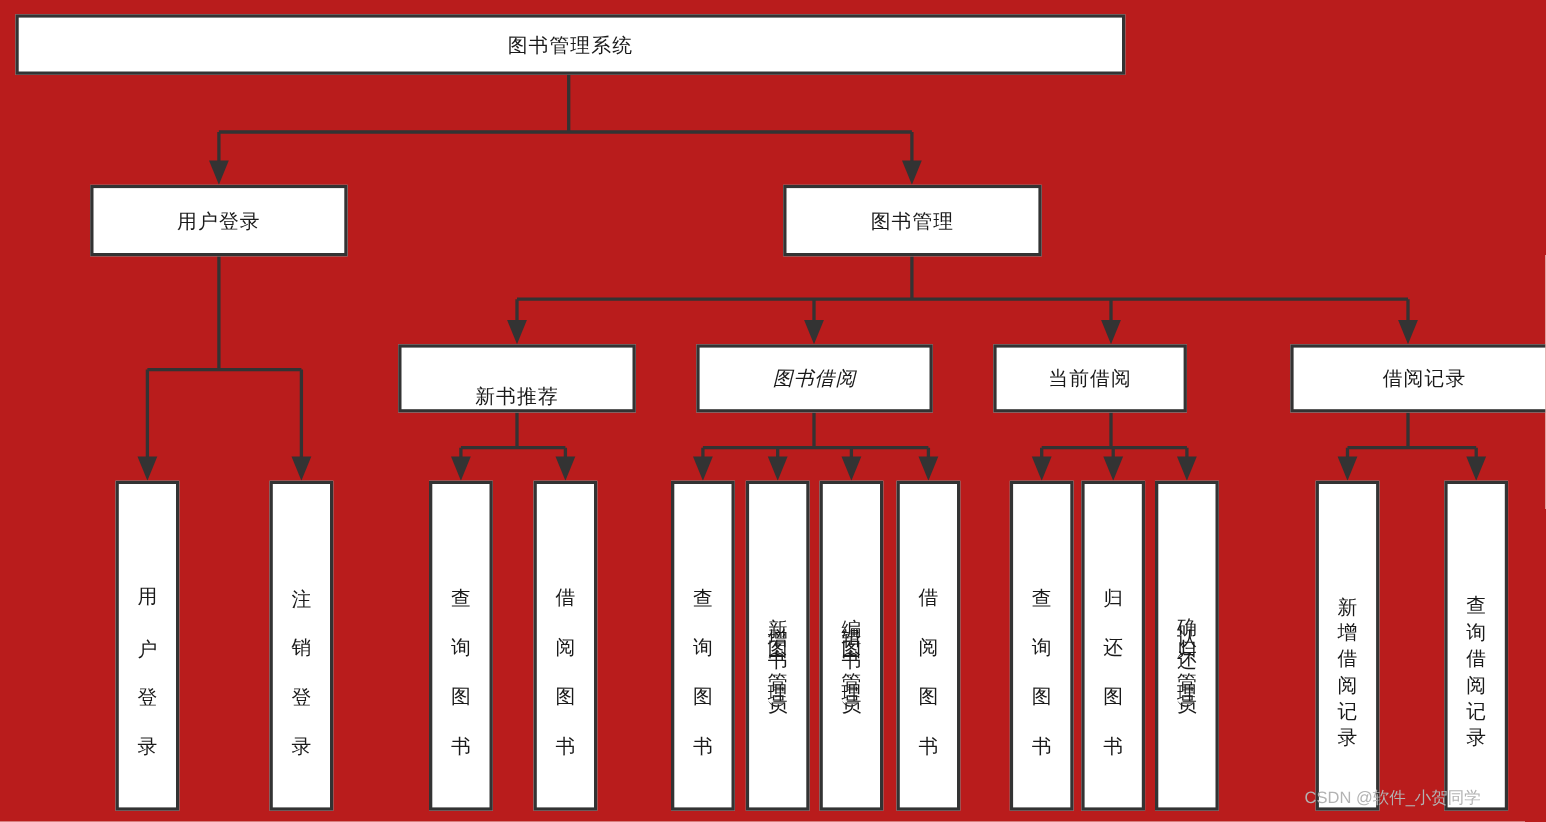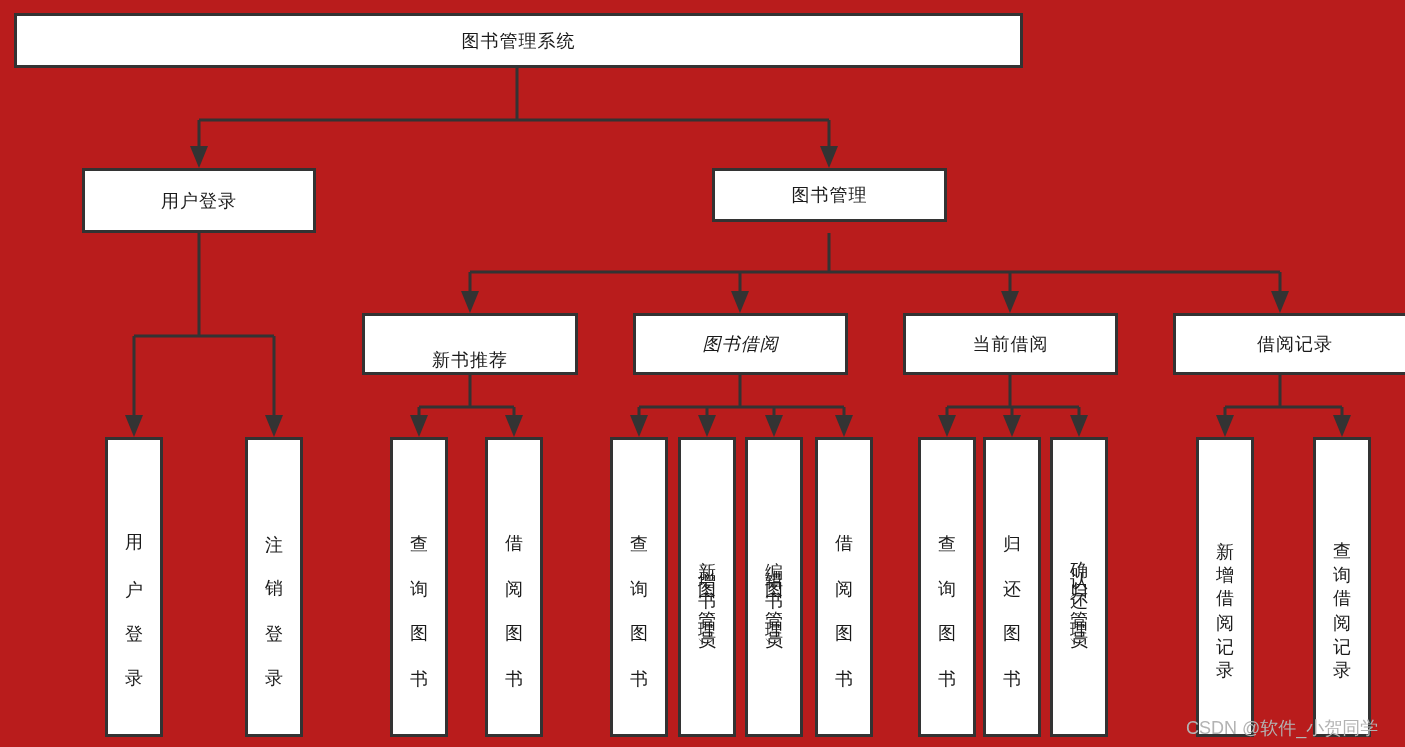--- a/index.html
+++ b/index.html
@@ -37,21 +37,21 @@
     writing-mode: vertical-rl;
     text-orientation: mixed;
     font-size: 18px;
     line-height: 1;
     white-space: nowrap;
   }
   #watermark {
     position: absolute;
     left: 1186px;
     top: 716px;
-    font-size: 18px;
+    font-size: 15px;
     color: #b3b3b3;
     z-index: 3;
     white-space: nowrap;
     text-align: right;
   }
 </style>
 </head>
 <body>
 
 <div id="stage">
@@ -88,31 +88,31 @@
     </g>
   </svg>
 
   <div class="box hbox" style="left:14px; top:13px; width:1009px; height:55px;">
     <span class="label">图书管理系统</span>
   </div>
 
   <div class="box hbox" style="left:82px; top:168px; width:234px; height:65px;">
     <span class="label">用户登录</span>
   </div>
-  <div class="box hbox" style="left:712px; top:168px; width:235px; height:54px;">
+  <div class="box hbox" style="left:712px; top:168px; width:235px; height:65px;">
     <span class="label">图书管理</span>
   </div>
 
   <div class="box hbox" style="left:362px; top:313px; width:216px; height:62px;align-items:flex-end;">
     <span class="label">新书推荐</span>
   </div>
   <div class="box hbox" style="left:633px; top:313px; width:215px; height:62px;font-style:italic;">
     <span class="label">图书借阅</span>
   </div>
-  <div class="box hbox" style="left:903px; top:313px; width:215px; height:62px;">
+  <div class="box hbox" style="left:903px; top:313px; width:176px; height:62px;">
     <span class="label">当前借阅</span>
   </div>
   <div class="box hbox" style="left:1173px; top:313px; width:244px; height:62px;">
     <span class="label">借阅记录</span>
   </div>
 
   <div class="box vbox" style="left:105px; top:437px; width:58px; height:300px;">
     <span class="label" style="letter-spacing: 45px; margin-bottom: -45px;">用户登录</span>
   </div>
   <div class="box vbox" style="left:245px; top:437px; width:58px; height:300px;">

